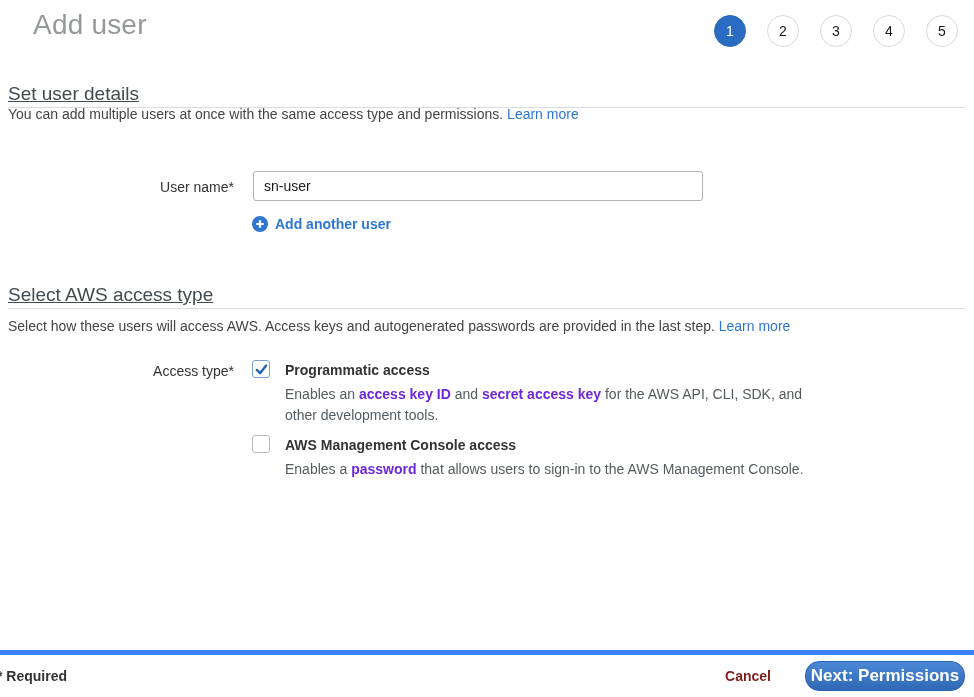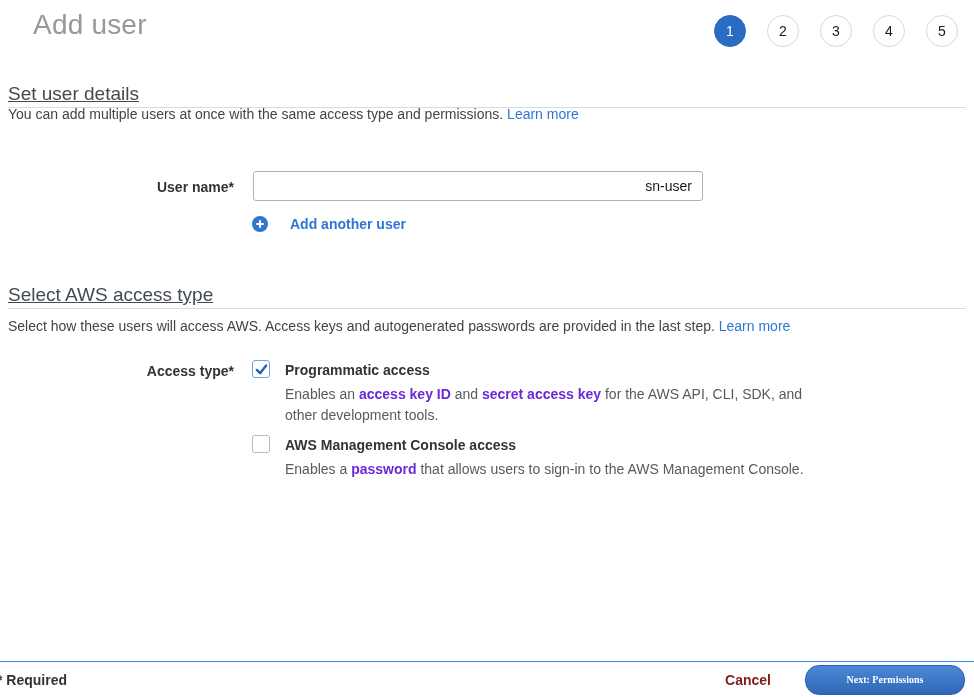--- a/index.html
+++ b/index.html
@@ -16,51 +16,51 @@
   .step.active { background:#2a6cc1; border-color:#2a6cc1; color:#fff; }
 
   
   .section-heading { position:absolute; left:8px; font-size:19px; font-weight:400; color:#434b52;text-decoration:underline; }
   .divider { position:absolute; left:8px; right:8px; height:1px; background:#d8dcdc; }
   .intro { position:absolute; left:8px; font-size:14px; color:#444; }
   a.link { color:#2f76d2; text-decoration:none; cursor:pointer; }
 
   
   .field-label { position:absolute; left:0; width:234px; text-align:right; font-size:14px;
-                 font-weight:700; color:#333;padding-left:16px; }
+                 font-weight:400; color:#333;padding-left:16px; }
   .username-input { position:absolute; left:253px; top:171px; width:450px; height:30px;
                     border:1px solid #adb3b6; border-radius:3px; padding:0 10px;
                     font-size:14px; color:#16191f; outline:none;
-                    font-family:"Liberation Sans","DejaVu Sans",sans-serif;text-align:right; }
+                    font-family:"Liberation Sans","DejaVu Sans",sans-serif; }
   .add-another { position:absolute; left:252px; top:216px; display:flex; align-items:flex-end;
-                 gap:22px; cursor:pointer; }
+                 gap:7px; cursor:pointer; }
   .add-another .label { font-size:14px; font-weight:700; color:#2f76d2; }
 
   
   .checkbox { position:absolute; left:252px; width:18px; height:18px; border-radius:3px;
               background:#fff; display:flex; align-items:center; justify-content:center; }
   .checkbox.checked { border:1px solid #77a3d8; }
   .checkbox.unchecked { border:1px solid #b7bdbf; }
   .option-title { position:absolute; left:285px; font-size:14px; font-weight:700; color:#333; }
   .option-desc { position:absolute; left:285px; width:525px; font-size:14px; color:#545b61;
                  line-height:21px; }
   .option-desc b { color:#6d28d9; }
 
   
-  .footer { position:absolute; left:0; bottom:0; width:974px; height:36px;
-            border-top:1px solid #3b82f6; background:#fff; }
+  .footer { position:absolute; left:0; bottom:0; width:974px; height:47px;
+            border-top:5px solid #3b82f6; background:#fff; }
   .footer-required { position:absolute; left:-3px; top:0; height:100%; display:flex;
                      align-items:center; font-size:14px; font-weight:700; color:#333; }
   .footer-right { position:absolute; right:9px; top:0; height:100%; display:flex;
                   align-items:center; gap:34px; }
   .cancel-link { font-size:14px; font-weight:700; color:#7f1d1d; cursor:pointer; }
   .next-button { width:160px; height:30px; border:1px solid #2b62ad; border-radius:14px;
                  background:linear-gradient(180deg,#4b88d5 0%,#2f68b6 100%);
-                 color:#fff; font-size:10px; font-weight:700; cursor:pointer;
-                 font-family:Liberation Serif, serif; }
+                 color:#fff; font-size:17px; font-weight:700; cursor:pointer;
+                 font-family:Liberation Sans, sans-serif; }
 </style>
 </head>
 <body>
 
 <div class="page">
 
   <div class="page-title">Add user</div>
 
   <div class="steps">
     <div class="step active">1</div>

